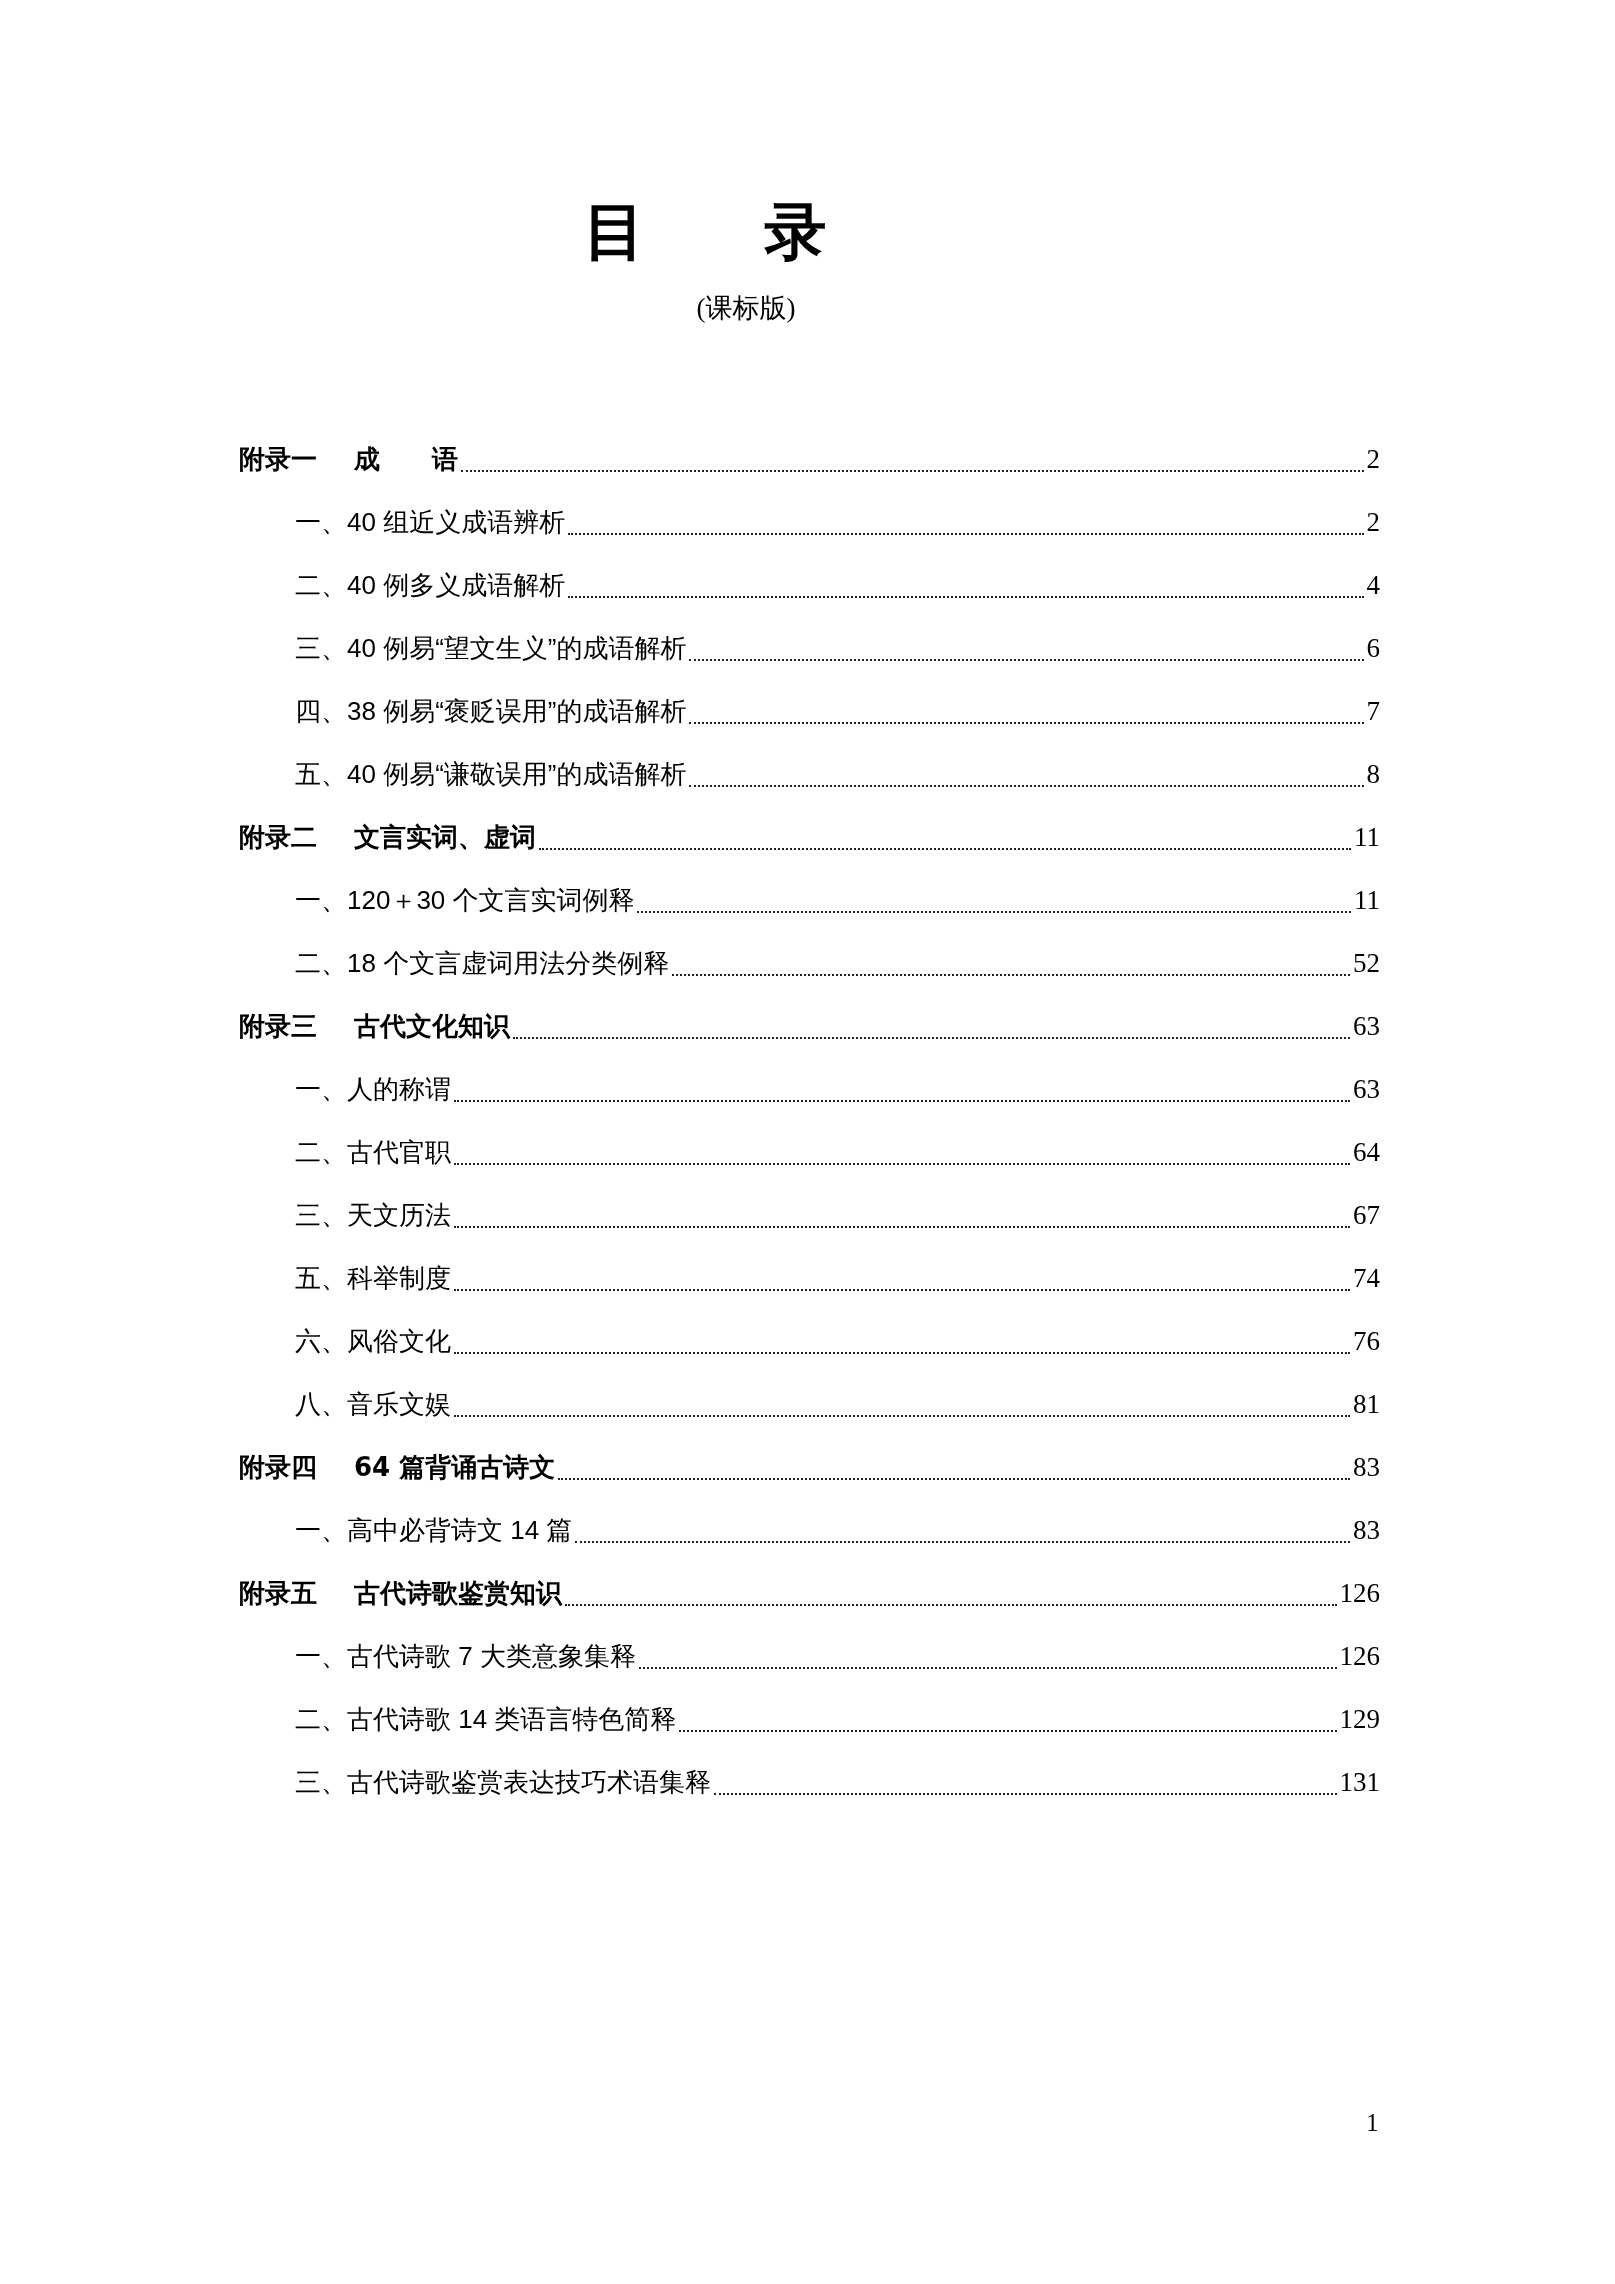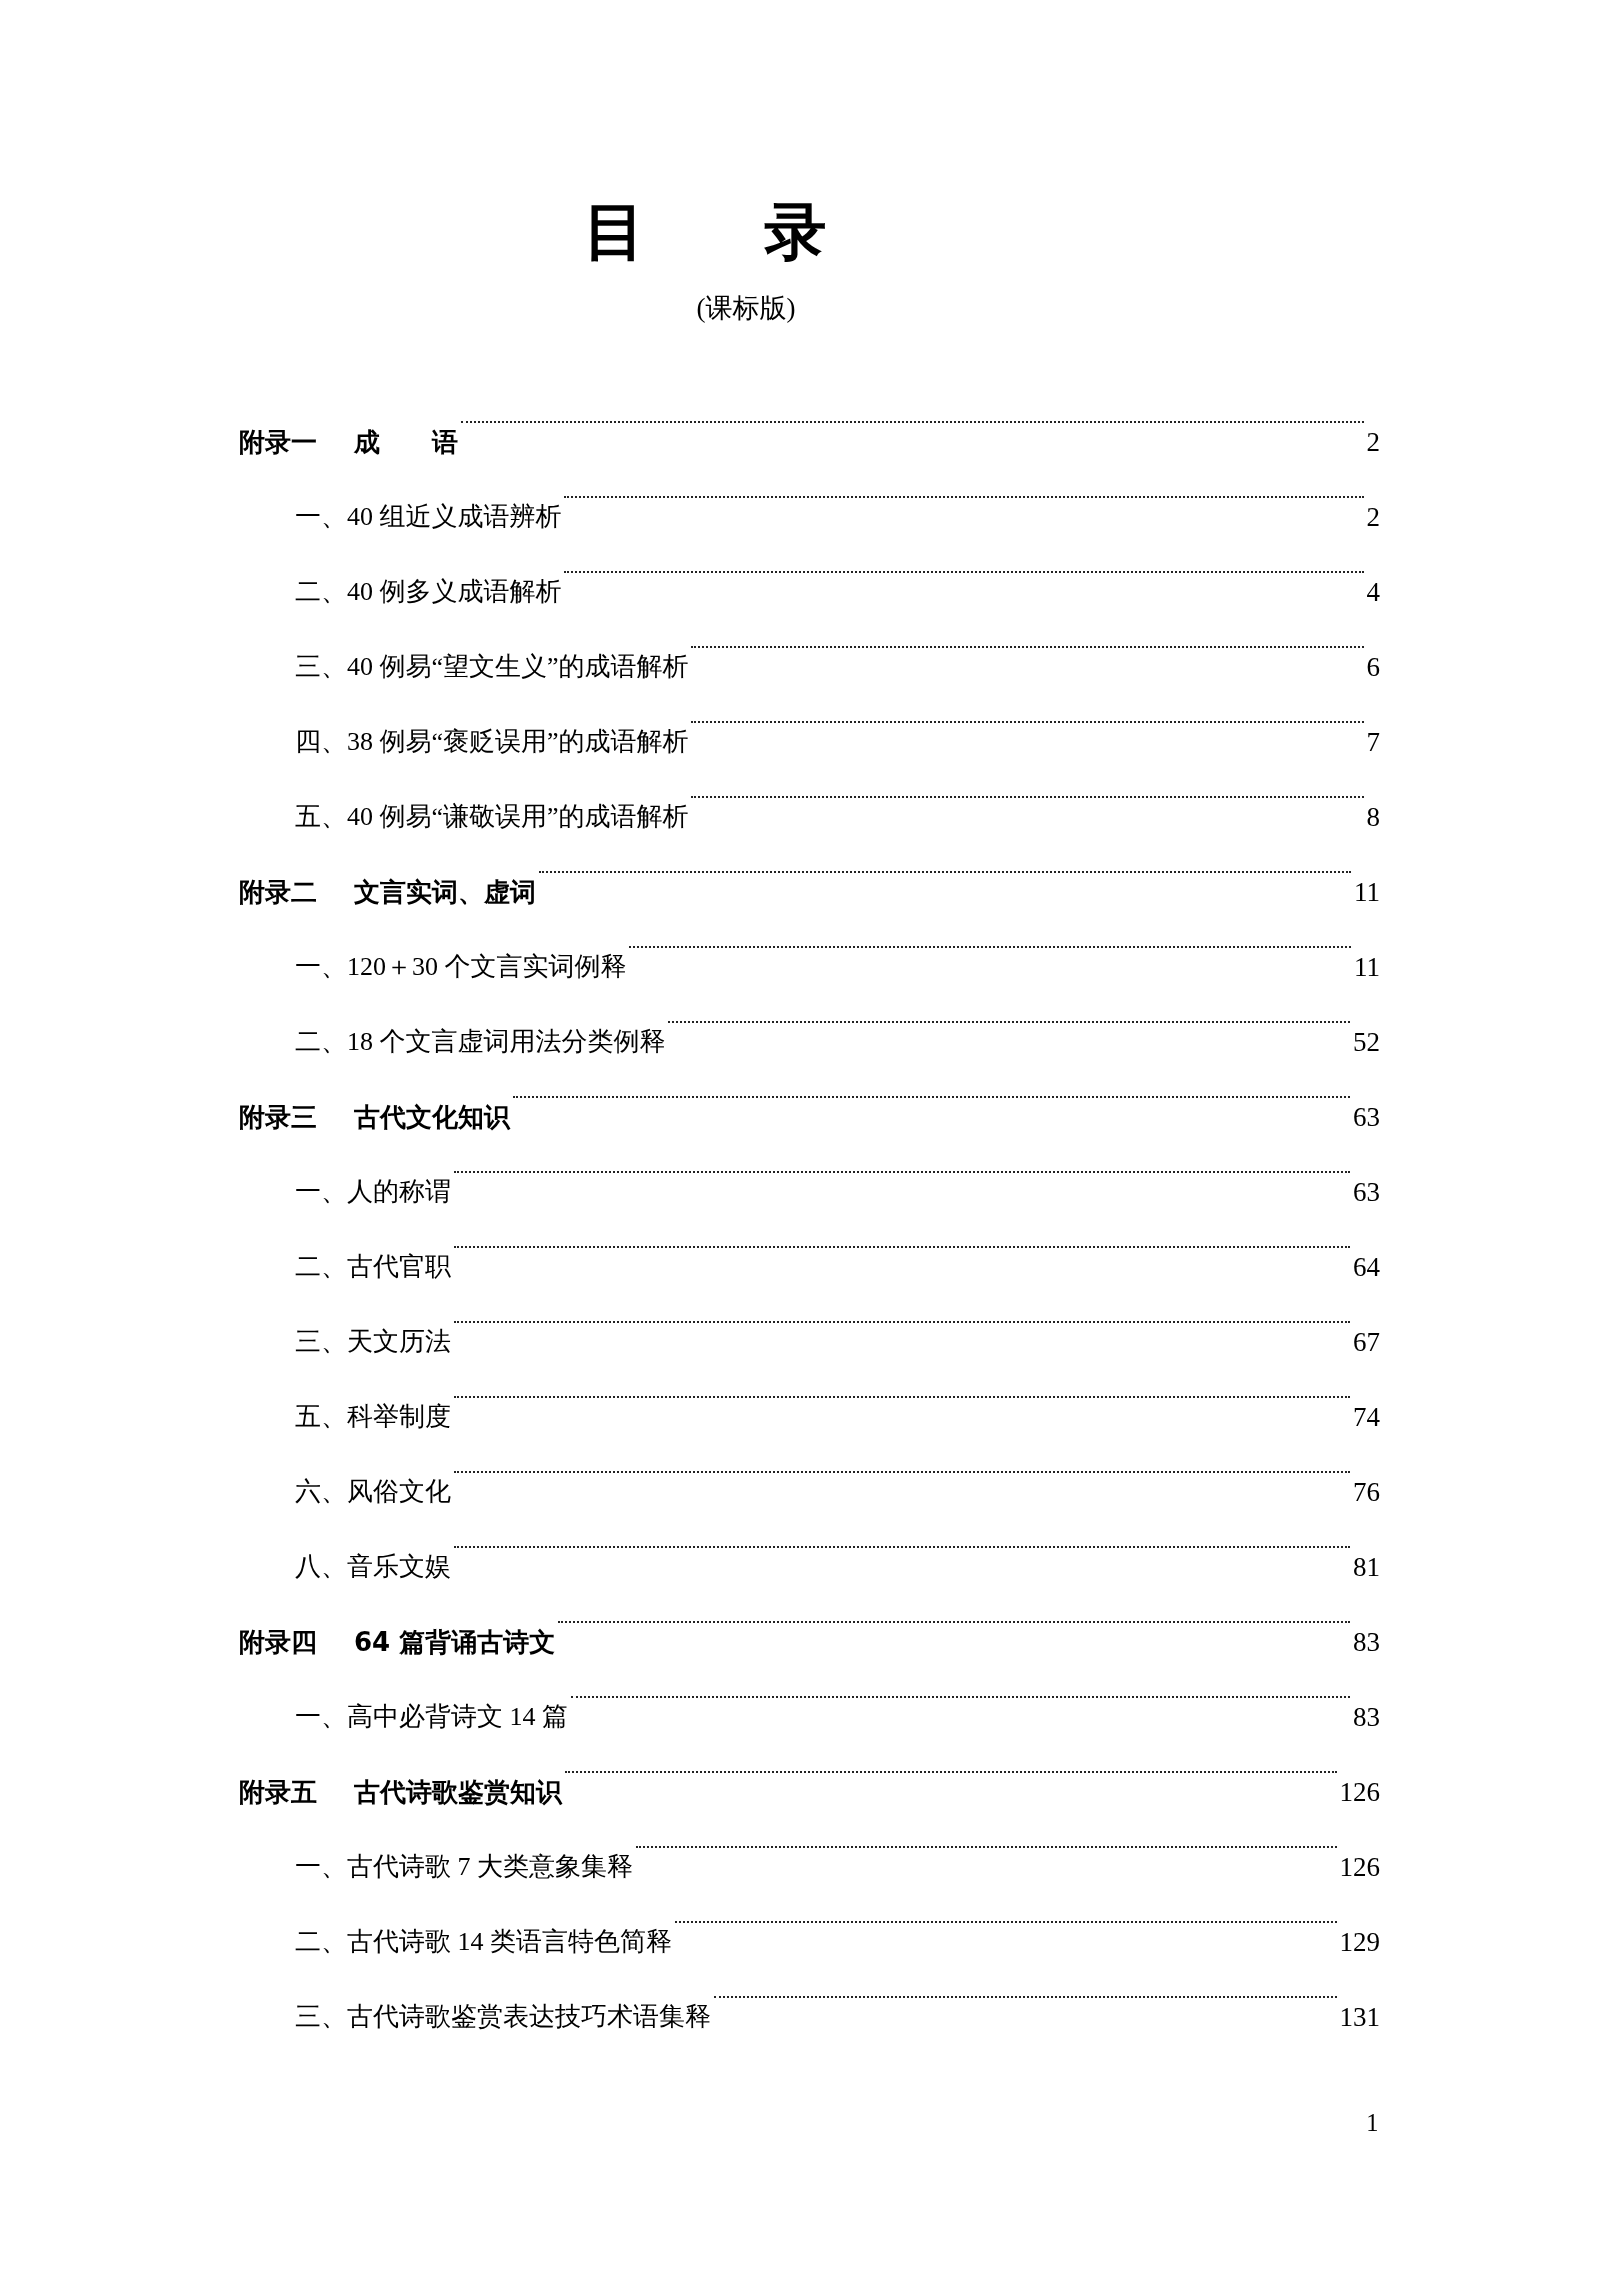--- a/index.html
+++ b/index.html
@@ -45,44 +45,43 @@
     line-height: 34px;
   }
   .toc {
     position: absolute;
     left: 239px;
     top: 413px;
     width: 1141px;
   }
   .toc-row {
     display: flex;
-    align-items: flex-start;
+    align-items: flex-end;
     height: 63px;
     white-space: nowrap;
-    margin-top: 12px;
   }
   .toc-row.level-2 {
     padding-left: 56px;
   }
   .toc-row .label {
     font-size: 27px;
     line-height: 34px;
     flex: 0 0 auto;
   }
   .toc-row.level-1 .label {
     font-family: "DejaVu Sans", "Liberation Sans", sans-serif;
     font-weight: bold;
     font-size: 26px;
   }
   .toc-row.level-1 .prefix {
     display: inline-block;
     width: 115px;
   }
   .toc-row.level-2 .label {
-    font-family: Liberation Serif, serif;
+    font-family: Liberation Sans, sans-serif;
     font-size: 26px;
   }
   .toc-row .leader {
     flex: 1 1 auto;
     margin: 0 2.7px;
     border-bottom: 2px dotted #222222;
     position: relative;
     top: -4.1px;
     height: 0;
     min-width: 27px;

